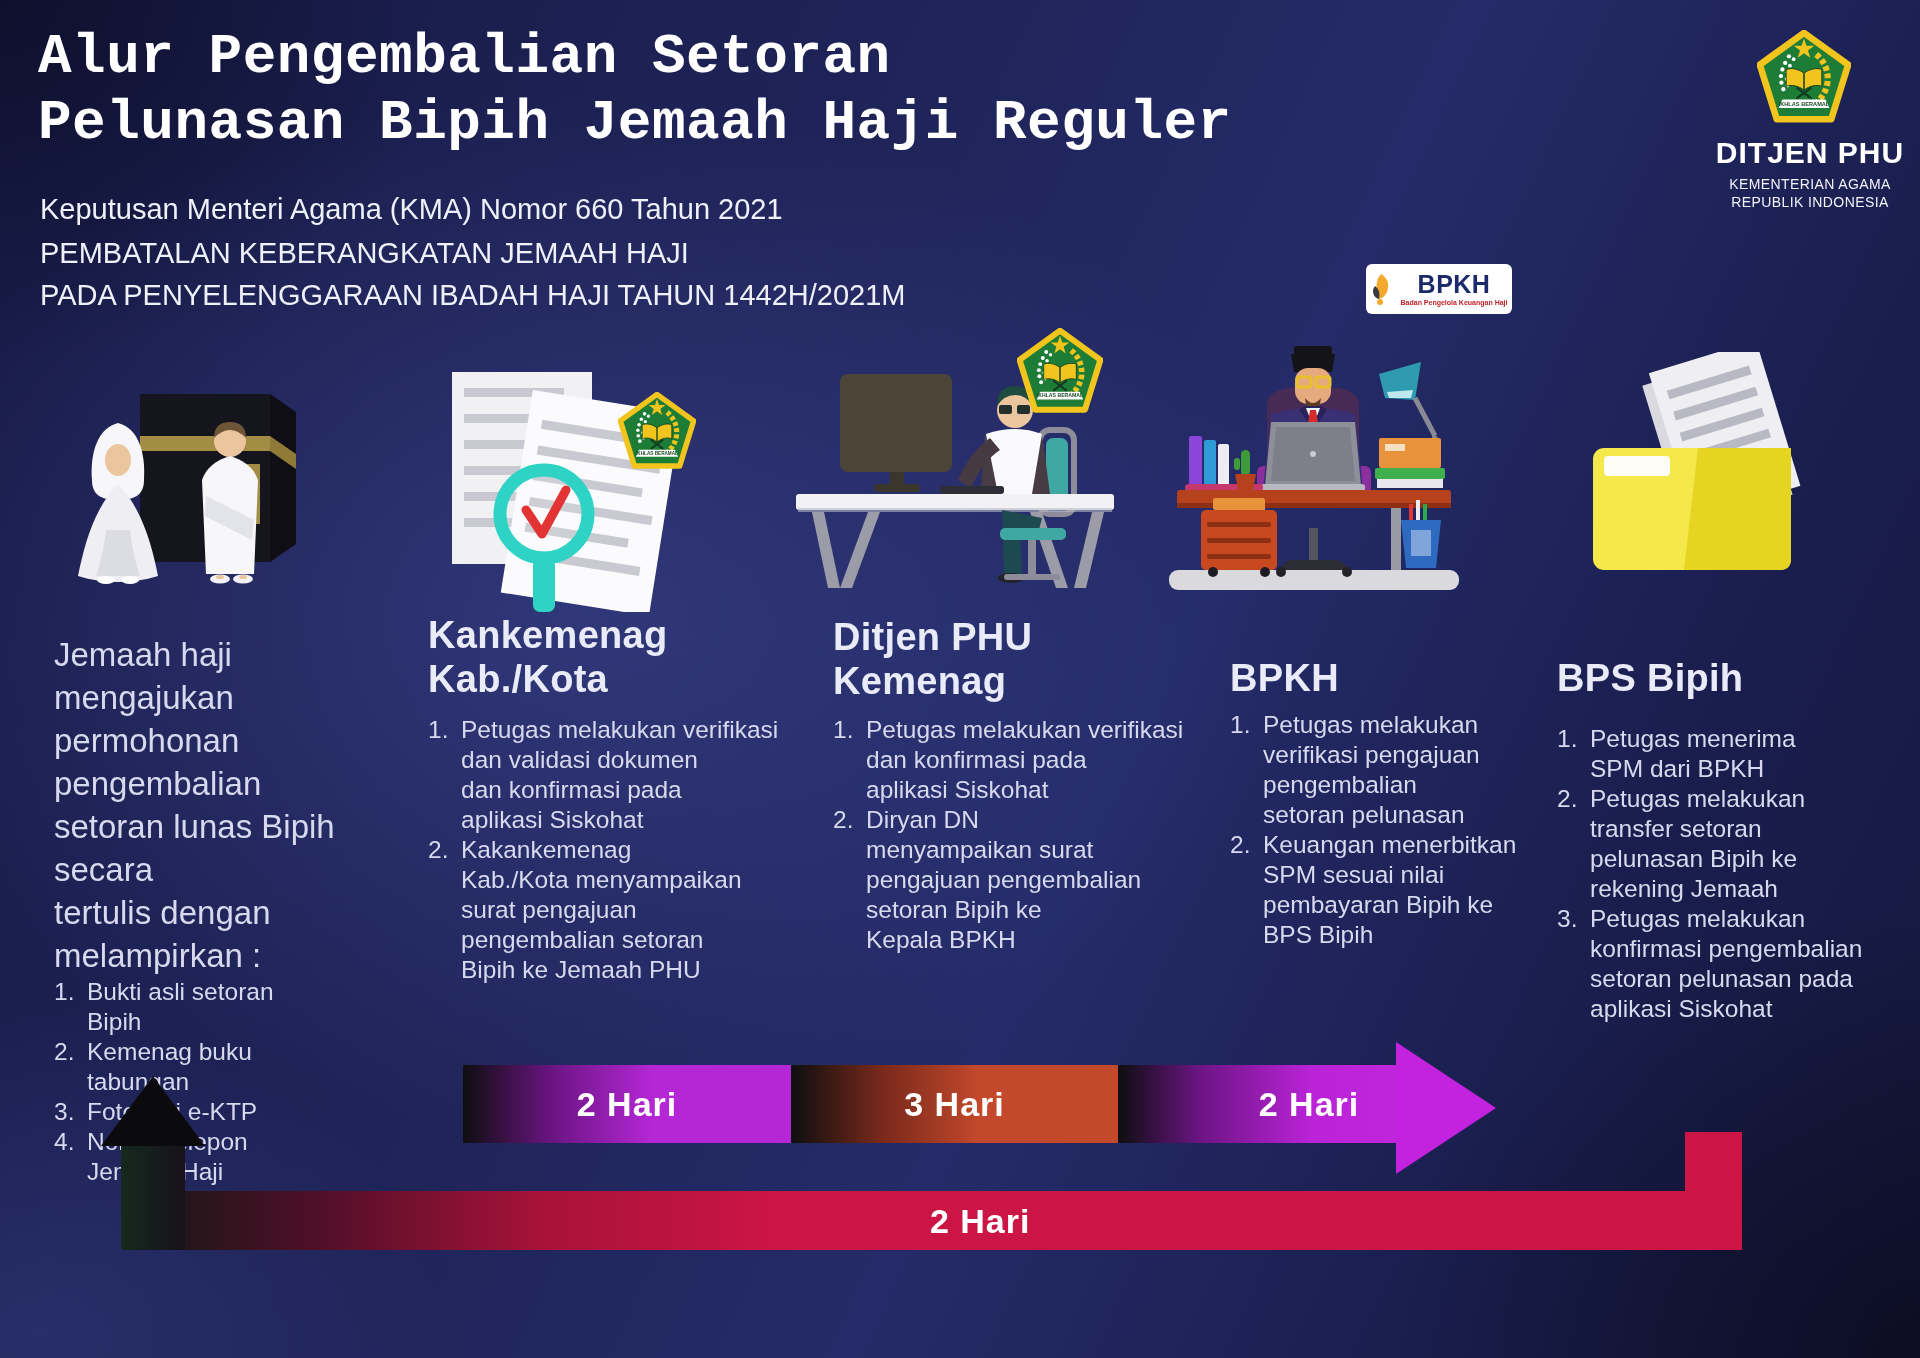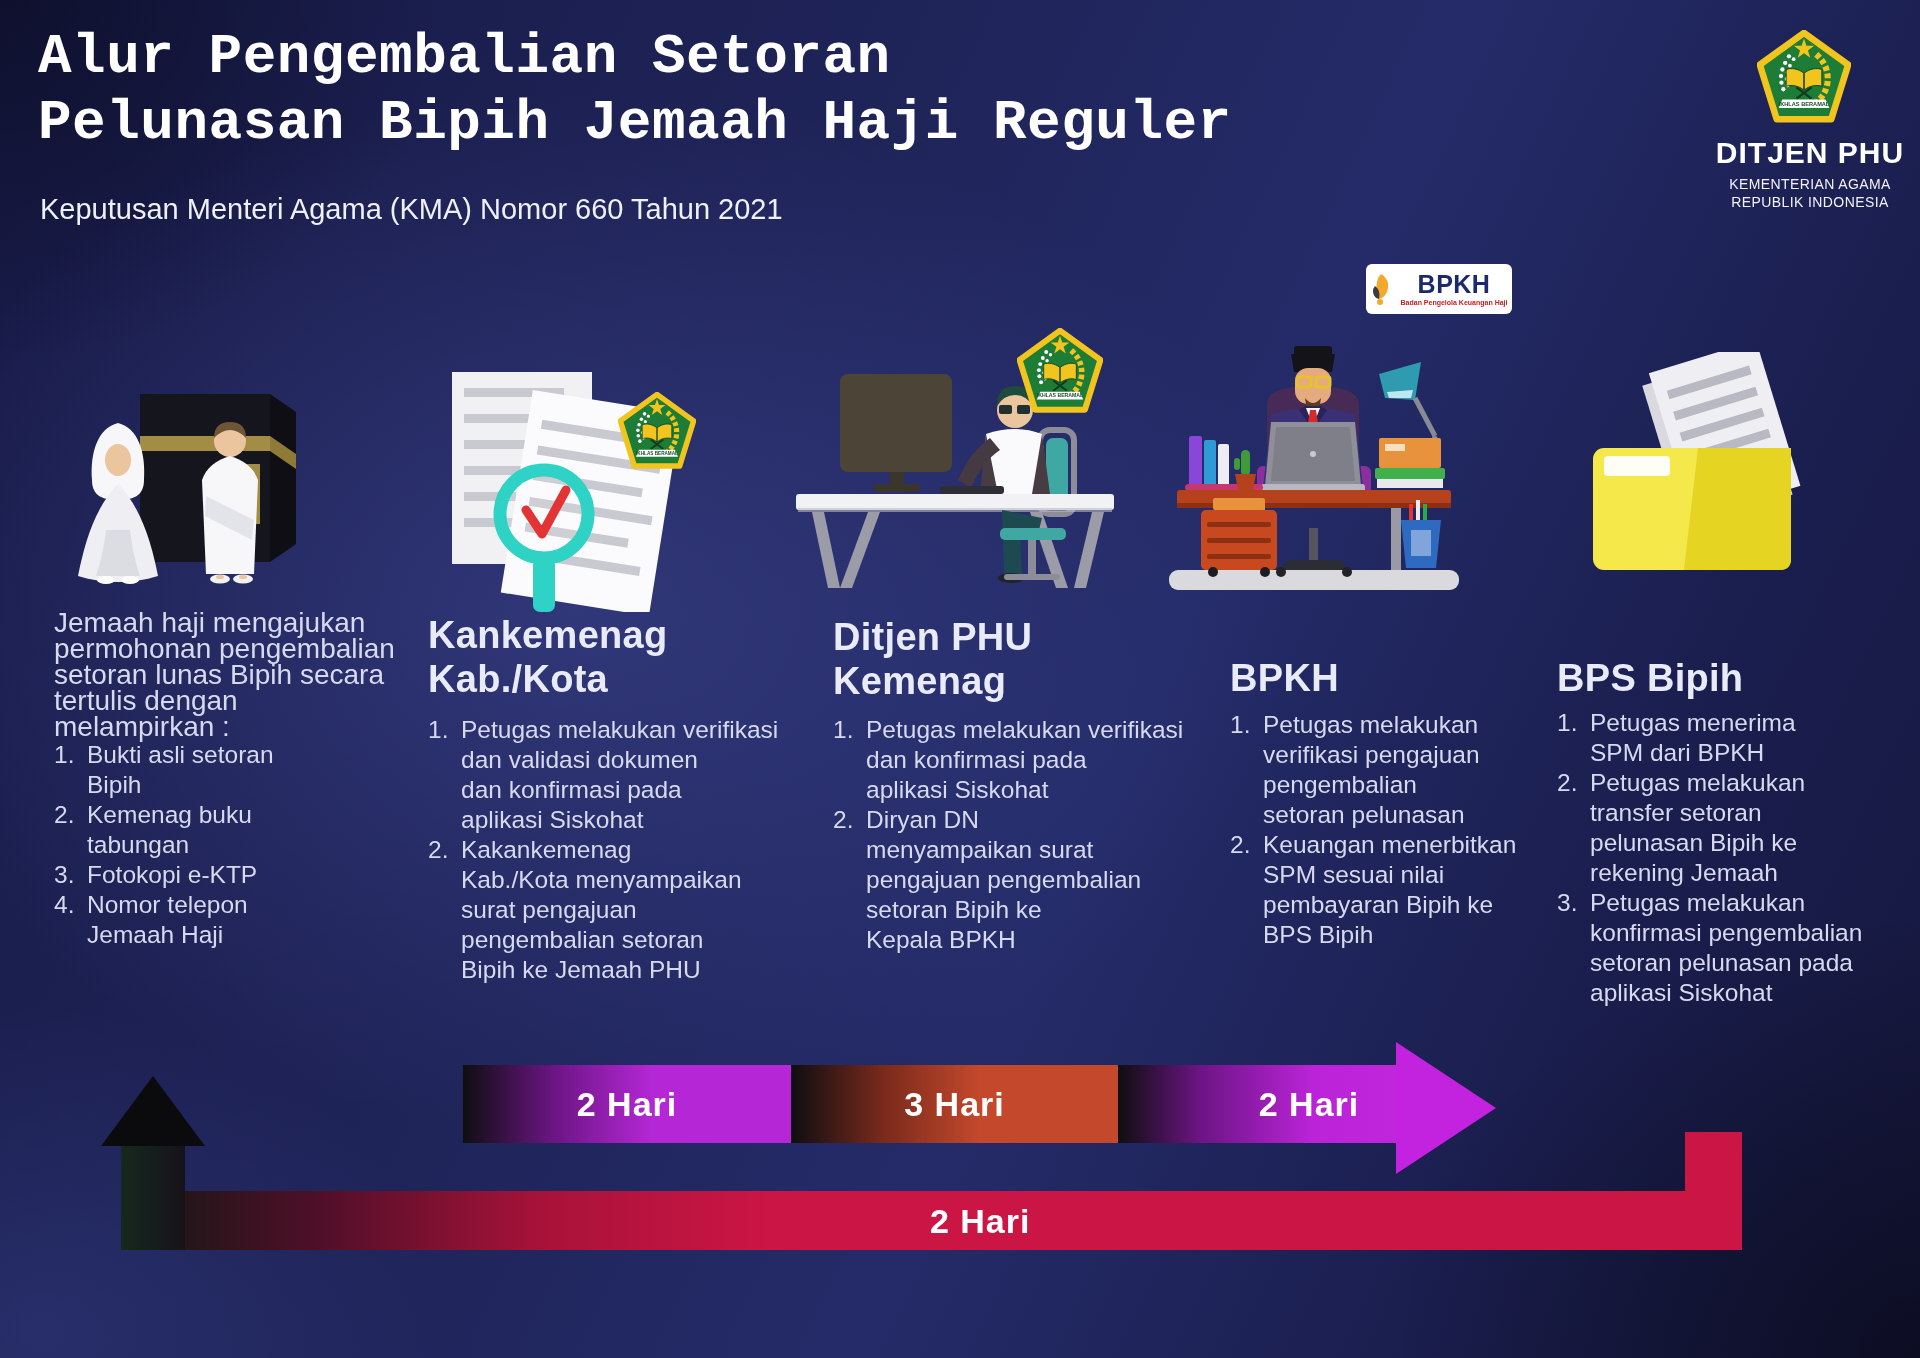--- a/index.html
+++ b/index.html
@@ -18,25 +18,25 @@
   
   .title{left:38px;top:24px;font-weight:bold;font-size:56px;line-height:66px;color:#ffffff;letter-spacing:.5px;white-space:pre-line;font-family:Liberation Mono, monospace;}
   .subtitle1{left:40px;top:188px;font-size:29px;line-height:42px;color:#eef0fa;}
   .subtitle-caps{left:40px;top:232px;font-size:29px;line-height:42px;color:#eef0fa;white-space:pre-line;}
   .hdr-logo-text{left:1690px;top:136px;width:240px;text-align:center;}
   .hdr-logo-name{font-size:30px;font-weight:bold;color:#ffffff;letter-spacing:1px;}
   .hdr-logo-org{font-size:14px;line-height:18px;color:#f2f3fb;margin-top:5px;white-space:pre-line;letter-spacing:.4px;}
   
   .col{position:absolute;}
   .col-heading{font-size:38px;line-height:44px;font-weight:bold;color:#e9ebf8;white-space:pre-line;letter-spacing:.3px;}
-  .col-intro{font-size:28px;line-height:26px;color:#d7daee;white-space:pre-line;margin:0 0 0 0;}
+  .col-intro{font-size:33px;line-height:43px;color:#d7daee;white-space:pre-line;margin:23px 0 0 0;}
   .step-list{list-style:none;margin:0;padding:0;counter-reset:n;font-size:24.5px;line-height:30px;color:#d7daee;}
   .step-list li{counter-increment:n;position:relative;padding-left:33px;white-space:pre-line;}
   .step-list li::before{content:counter(n) ".";position:absolute;left:0;top:0;}
-  .mt8{margin-top:8px}.mt10{margin-top:10px}.mt12{margin-top:12px}.mt14{margin-top:14px}
+  .mt8{margin-top:24px}.mt10{margin-top:10px}.mt12{margin-top:12px}.mt14{margin-top:14px}
   
   .seg-arrow{left:463px;top:1065px;height:78px;display:flex;}
   .seg{height:78px;display:flex;align-items:center;justify-content:center;color:#fff;font-size:34px;font-weight:bold;letter-spacing:1px;}
   .seg1{width:328px;background:linear-gradient(90deg,#0e0e10 0%,#6d1585 28%,#b527d6 58%,#b527d6 100%);}
   .seg2{width:327px;background:linear-gradient(90deg,#0e0e10 0%,#79291c 28%,#c4492c 58%,#c4492c 100%);}
   .seg3{width:278px;background:linear-gradient(90deg,#0e0e10 0%,#6d1585 30%,#bb23d8 70%,#c026db 100%);}
   .seg3 span{transform:translateX(52px);}
   .arrowhead{left:1396px;top:1042px;width:100px;height:132px;background:#c322de;clip-path:polygon(0 0,100% 50%,0 100%);}
   .total-bar{left:121px;top:1191px;width:1621px;height:59px;
     background:linear-gradient(90deg,#101912 0%,#4e0f28 12%,#a81239 26%,#cb1544 40%,#cb1544 100%);}
@@ -79,20 +79,22 @@
         <path d="M42,61 L58,73 M58,61 L42,73" stroke="#123a20" stroke-width="2.4"></path>
         <path d="M27,74 L73,74 L77,83 L23,83 Z" fill="#ffffff"></path>
         <text x="50" y="80.5" text-anchor="middle" font-size="6" font-weight="bold" fill="#1d4a2a">IKHLAS BERAMAL</text>
       </g>
     </defs>
   </svg>
 
   <div class="abs title">Alur Pengembalian Setoran
 Pelunasan Bipih Jemaah Haji Reguler</div>
   <div class="abs subtitle1">Keputusan Menteri Agama (KMA) Nomor 660 Tahun 2021</div>
+  <div class="abs subtitle-caps">PEMBATALAN KEBERANGKATAN JEMAAH HAJI
+PADA PENYELENGGARAAN IBADAH HAJI TAHUN 1442H/2021M</div>
 
   <svg class="abs" style="left:1757px;top:30px" width="94" height="94" viewBox="0 0 100 100">
       <use href="#kemenag-logo"></use>
     </svg>
   <div class="abs hdr-logo-text">
     <div class="hdr-logo-name">DITJEN PHU</div>
     <div class="hdr-logo-org">KEMENTERIAN AGAMA
 REPUBLIK INDONESIA</div>
   </div>
 

